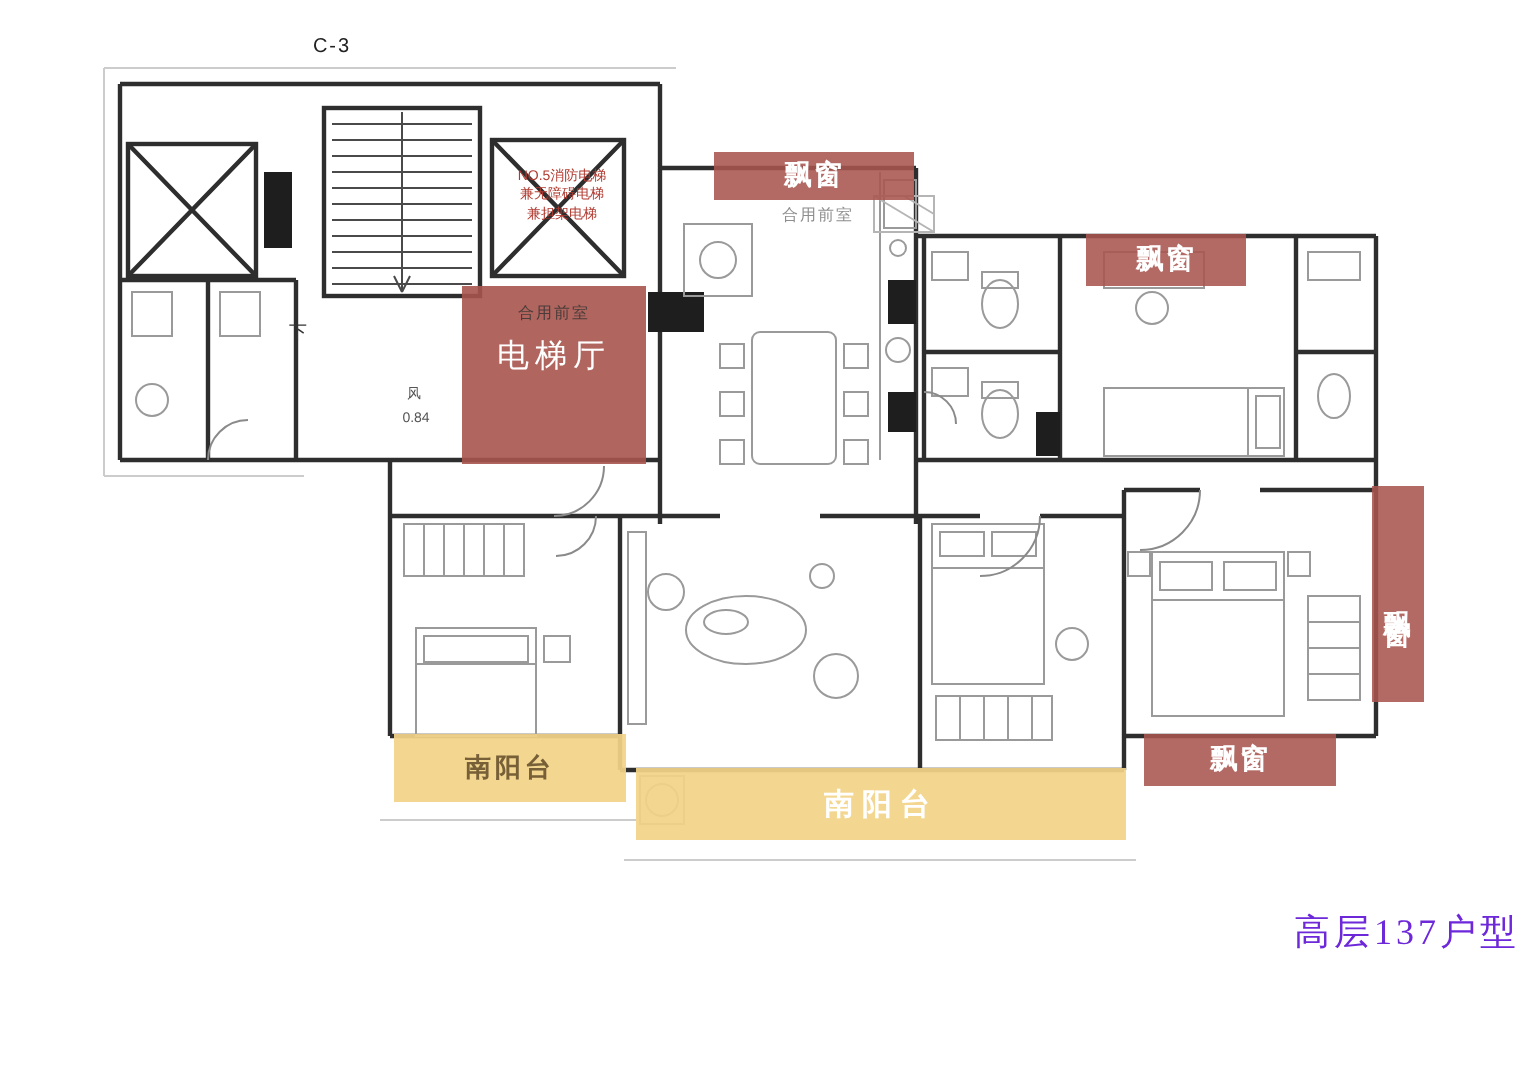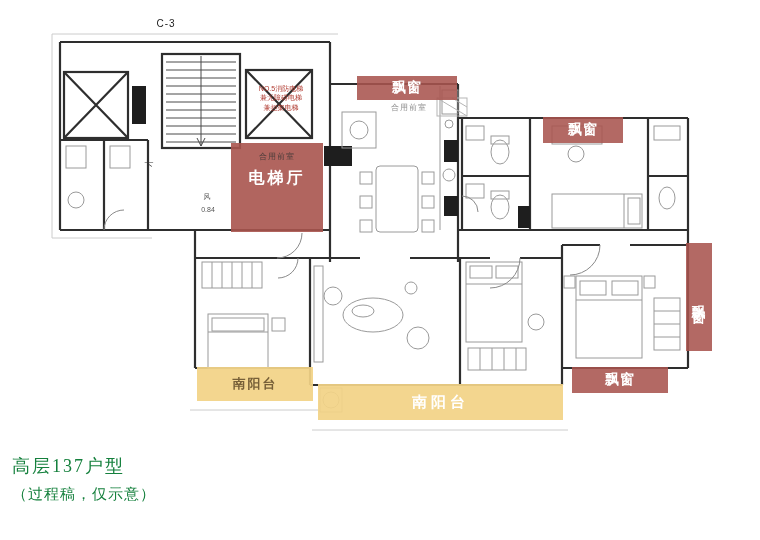--- a/index.html
+++ b/index.html
@@ -7,31 +7,31 @@
   .stage { position:relative; width:760px; height:540px; background:#fff; overflow:hidden; }
   svg.plan { position:absolute; left:0; top:0; }
   .lbl { position:absolute; display:flex; align-items:center; justify-content:center;
          text-align:center; white-space:nowrap; pointer-events:none; }
   .lbl.white { color:#fff; font-weight:bold; }
   .bay-lbl { font-size:14px; letter-spacing:1px; }
   .bay-lbl.vert { writing-mode:vertical-rl; letter-spacing:3px; }
   .hall-block { position:absolute; left:231px; top:143px; width:92px; height:74px;
                 display:flex; flex-direction:column; align-items:center; justify-content:flex-start; }
   .shared-lobby { font-size:8px; color:#4a3c3a; margin-top:8px; letter-spacing:1px; }
-  .hall-name { font-size:16px; font-weight:bold; color:#fff; letter-spacing:3px; margin-top:6px; }
+  .hall-name { font-size:16px; font-weight:normal; color:#fff; letter-spacing:3px; margin-top:6px; }
   .balcony-left-lbl { font-size:13px; font-weight:bold; color:#776038; letter-spacing:2px; }
   .balcony-center-lbl { font-size:15px; font-weight:bold; color:#fff; letter-spacing:4px; }
   .tiny { font-size:7px; color:#555; }
   .gridref { font-size:10px; color:#222; letter-spacing:1px; }
   .equip { font-size:8px; color:#8e8e8e; letter-spacing:1px; }
   .elev-note { position:absolute; left:249px; top:84px; width:64px; font-size:7px; line-height:1.35;
                color:#b03a30; text-align:center; }
   .downlbl { font-size:9px; color:#333; }
-  .caption { position:absolute; left:0; right:0; top:454px; text-align:left;
-             font-family:"Liberation Serif","DejaVu Serif",serif; color:#15803d;margin-left:12px; }
+  .caption { position:absolute; left:0; right:0; top:454px; text-align:right;
+             font-family:"Liberation Serif","DejaVu Serif",serif; color:#6d28d9; }
   .caption .l1 { font-size:18px; letter-spacing:2px; }
   .caption .l2 { font-size:15px; margin-top:7px; letter-spacing:1px; }
 </style>
 </head>
 <body>
 
 <div class="stage">
 
   <svg class="plan" width="760" height="540" viewBox="0 0 760 540">
 
@@ -207,16 +207,15 @@
   <div class="lbl white bay-lbl vert" style="left:686px; top:243px; width:26px; height:108px;">飘窗</div>
   <div class="lbl white bay-lbl" style="left:572px; top:367px; width:96px; height:26px;">飘窗</div>
 
   <div class="lbl equip" style="left:381px; top:101px; width:56px; height:13px;">合用前室</div>
 
   <div class="lbl balcony-left-lbl" style="left:197px; top:367px; width:116px; height:34px;">南阳台</div>
   <div class="lbl balcony-center-lbl" style="left:318px; top:384px; width:245px; height:36px;">南阳台</div>
 
   <div class="caption">
     <div class="l1">高层137户型</div>
-    <div class="l2">（过程稿，仅示意）</div>
   </div>
 
 </div>
 
 </body></html>

